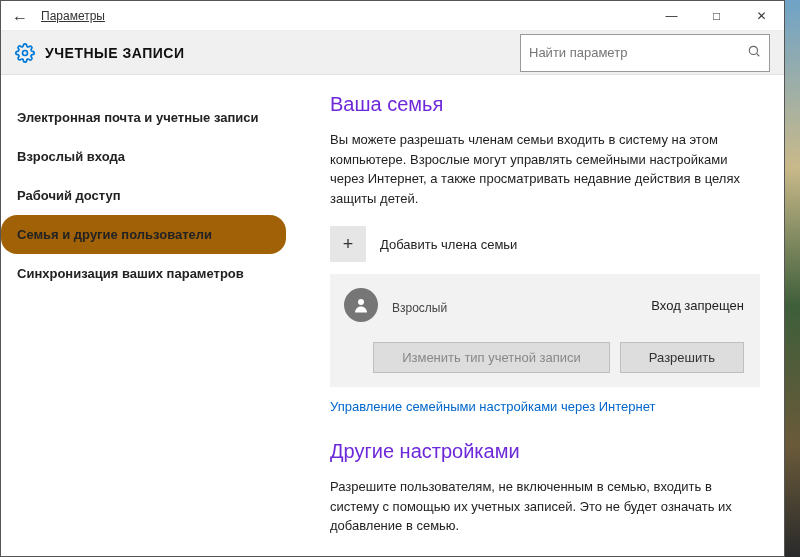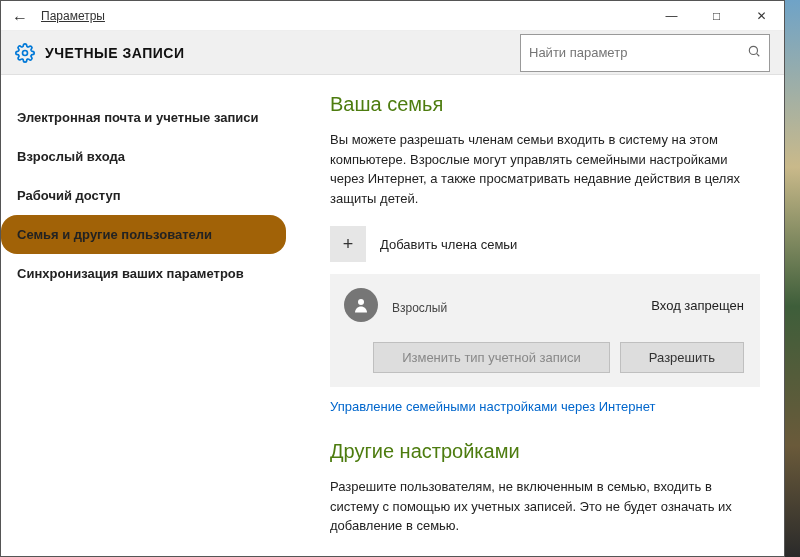--- a/index.html
+++ b/index.html
@@ -14,21 +14,21 @@
   .gear { width: 20px; height: 20px; margin-right: 10px; color: #0078d7; }
   .header h1 { font-size: 14px; font-weight: 600; letter-spacing: 0.5px; color: #111; }
   .search { margin-left: auto; width: 250px; height: 30px; border: 1px solid #999; background: #fff; display: flex; align-items: center; padding: 18px 8px; }
   .search input { border: none; outline: none; flex: 1; font-size: 13px; background: transparent; }
   .search .sicon { color: #666; }
   .body { display: flex; height: calc(100% - 74px); }
   .sidebar { width: 285px; padding-top: 23px; font-weight: bold; }
   .navitem { padding: 12px 16px; font-size: 13px; color: #222; cursor: default; }
   .navitem.active { background: #a16207; border-radius: 16px; }
   .content { flex: 1; padding: 18px 24px 0 44px; overflow-y: auto; font-size: 13px; color: #222; }
-  .content h2 { font-size: 20px; font-weight: 400; margin-bottom: 14px; color: #4d7c0f; }
+  .content h2 { font-size: 20px; font-weight: 400; margin-bottom: 14px; color: #6d28d9; }
   .content p.desc { line-height: 1.5; margin-bottom: 18px; max-width: 420px; }
   .addrow { display: flex; align-items: center; gap: 14px; margin-bottom: 12px; }
   .addbtn { width: 36px; height: 36px; background: #e6e6e6; display: flex; align-items: center; justify-content: center; font-size: 18px; color: #333; }
   .member { background: #f2f2f2; padding: 14px 16px 14px 14px; margin-bottom: 12px; }
   .mrow { display: flex; align-items: center; gap: 14px; }
   .avatar { width: 34px; height: 34px; border-radius: 50%; background: #767676; display: flex; align-items: center; justify-content: center; flex-shrink: 0; }
   .avatar svg { width: 18px; height: 18px; fill: #fff; }
   .minfo { flex: 1; }
   .email { font-size: 13px; display: flex; align-items: center; gap: 2px; }
   .redact { display: inline-block; width: 60px; height: 13px; background: #f5f500; }

